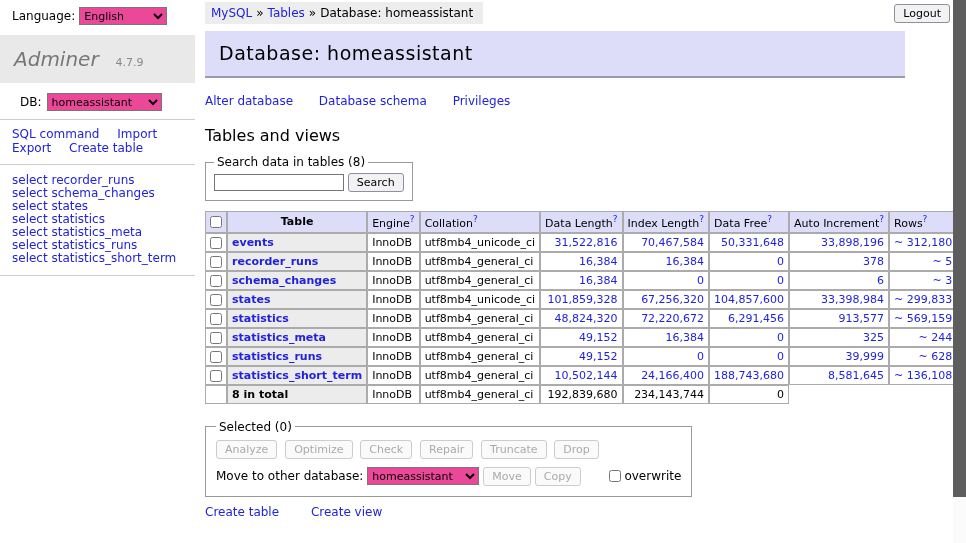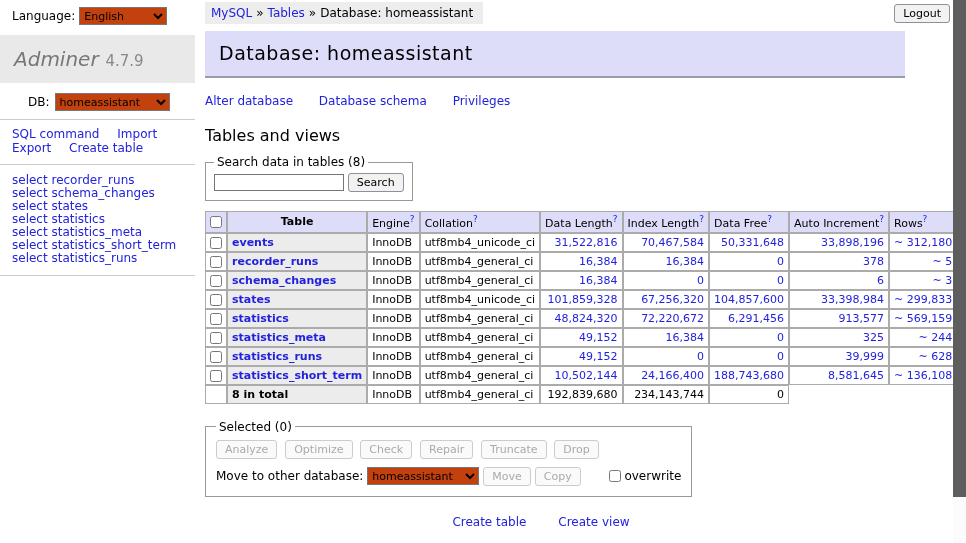--- a/index.html
+++ b/index.html
@@ -15,26 +15,26 @@
     font-family: inherit; font-size: 11px; color:#000;
     background:#f2f2f2; border:1px solid #8f8f9d; border-radius:3px;
     padding:2px 8px; cursor:pointer;text-align:right;
   }
   button:disabled { color:#aaa; border-color:#ccc; background:#fafafa; cursor:default; }
 
   
   #sidebar { position:absolute; left:0; top:0; width:195px; height:100%; background:#fff; }
   .lang-row { padding:7px 0 7px 12px; }
   .lang-row label { margin-right:4px; }
-  select { font-family: inherit; font-size: 11px; border:1px solid #767676; background:#c2410c; height:18px; }
+  select { font-family: inherit; font-size: 11px; border:1px solid #767676; background:#ec4899; height:18px; }
   .lang-row select { width:88px; }
   .logo-bar { background:#e9e9e9; padding:12px 0 12px 14px; margin-top:3px; }
   .logo-bar .logo { font-style: italic; font-size:20px; color:#777; }
-  .logo-bar .version { font-size:15px; color:#888; margin-left:3px; }
-  .db-row { padding:10px 0 8px 28px; }
+  .logo-bar .version { font-size:11px; color:#888; margin-left:13px; }
+  .db-row { padding:10px 0 8px 20px; }
   .db-row label { margin-right:5px; }
   .db-row select { width:115px; }
   #sidebar hr { border:none; border-top:1px solid #ccc; margin:0; }
   .side-links { padding:8px 0 8px 12px; width:185px; line-height:1.15; }
   .side-links a { margin-right:14px; white-space:nowrap; }
   .table-links { padding:9px 0 10px 12px; }
   .table-links a { display:block; line-height:13px; margin-bottom:0; }
 
   
   #content { position:absolute; left:205px; top:0; width:700px; }
@@ -67,21 +67,21 @@
   td.noborder { border:none !important; background:#fff; }
 
   
   .selected-fs { margin-top:16px; padding:6px 10px 10px; }
   .selected-fs .btn-row button { margin-right:4px; }
   .selected-fs .move-row { margin-top:8px; }
   .selected-fs .move-row select { width:112px; margin-left:4px; }
   .selected-fs .move-row button { margin-left:4px; }
   .selected-fs .move-row label.cbx { margin-left:24px; }
 
-  p.bottom-links { margin-top:18px;text-align:center; }
+  p.bottom-links { margin-top:8px; }
   p.bottom-links a { margin-right:28px; }
 
   
   #scrollbar { position:absolute; right:0; top:0; width:13px; height:100%; background:#fbfbfb; }
   #scrollbar .thumb { position:absolute; top:0; left:0; width:13px; height:497px; background:#5e5e5e; }
 </style>
 </head>
 <body>
 
 <div id="screen">
@@ -104,22 +104,22 @@
       <a>Export</a>
       <a>Create table</a>
     </div>
     <hr>
     <div class="table-links">
       <a>select recorder_runs</a>
       <a>select schema_changes</a>
       <a>select states</a>
       <a>select statistics</a>
       <a>select statistics_meta</a>
+      <a>select statistics_runs</a>
       <a>select statistics_short_term</a>
-      <a>select statistics_runs</a>
     </div>
     <hr>
   </div>
 
   <div class="logout-wrap">
     <button>Logout</button>
   </div>
 
   <div id="content">
 

